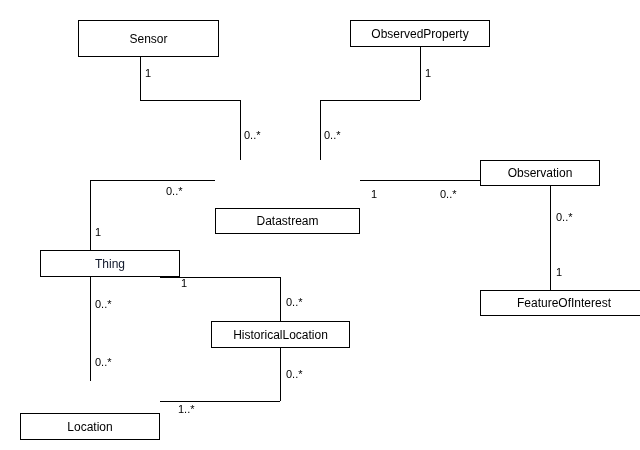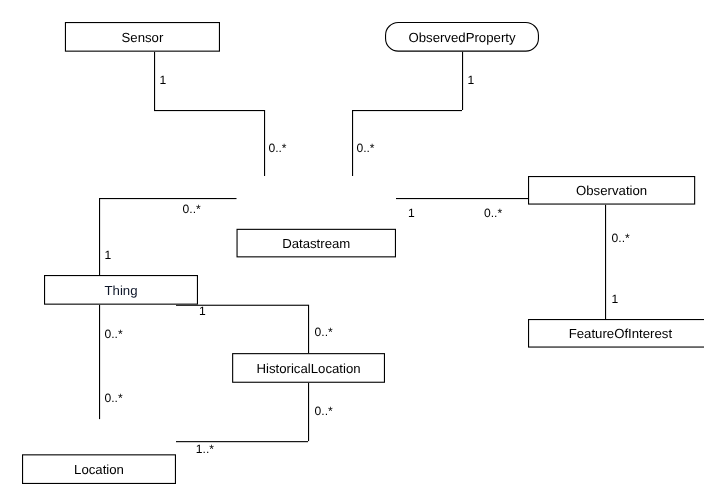--- a/index.html
+++ b/index.html
@@ -70,30 +70,30 @@
       <div class="edge-v" style="left: 550px; top: 186px; height: 104px; border-color: rgb(0, 0, 0);"></div>
       <div class="edge-h" style="left: 90px; top: 180px; width: 125px; border-color: rgb(0, 0, 0);"></div>
       <div class="edge-v" style="left: 90px; top: 180px; height: 70px; border-color: rgb(0, 0, 0);"></div>
       <div class="edge-v" style="left: 90px; top: 277px; height: 104px; border-color: rgb(0, 0, 0);"></div>
       <div class="edge-h" style="left: 160px; top: 277px; width: 120px; border-color: rgb(0, 0, 0);"></div>
       <div class="edge-v" style="left: 280px; top: 277px; height: 44px; border-color: rgb(0, 0, 0);"></div>
       <div class="edge-v" style="left: 280px; top: 348px; height: 53px; border-color: rgb(0, 0, 0);"></div>
       <div class="edge-h" style="left: 160px; top: 401px; width: 120px; border-color: rgb(0, 0, 0);"></div>
     </div>
   <div id="boxes-layer">
-      <div class="uml-box" style="left: 59px; top: 20px; width: 141px; height: 27px; border-color: rgb(0, 0, 0); color: rgb(0, 0, 0);">
+      <div class="uml-box" style="left: 78px; top: 20px; width: 141px; height: 37px; border-color: rgb(0, 0, 0); color: rgb(0, 0, 0);">
         <span>Sensor</span>
       </div>
-      <div class="uml-box" style="left: 350px; top: 20px; width: 140px; height: 27px; border-color: rgb(0, 0, 0); color: rgb(0, 0, 0); border-radius: 12px;">
+      <div class="uml-box" style="left: 350px; top: 20px; width: 140px; height: 27px; border-color: rgb(0, 0, 0); color: rgb(0, 0, 0);">
         <span>ObservedProperty</span>
       </div>
       <div class="uml-box" style="left: 215px; top: 160px; width: 145px; height: 26px; border-color: rgb(0, 0, 0); color: rgb(0, 0, 0); margin-top: 48px;">
         <span>Datastream</span>
       </div>
-      <div class="uml-box" style="left: 480px; top: 160px; width: 152px; height: 26px; border-color: rgb(0, 0, 0); color: rgb(0, 0, 0);">
+      <div class="uml-box" style="left: 480px; top: 160px; width: 120px; height: 26px; border-color: rgb(0, 0, 0); color: rgb(0, 0, 0);">
         <span>Observation</span>
       </div>
       <div class="uml-box" style="left: 480px; top: 290px; width: 168px; height: 26px; border-color: rgb(0, 0, 0); color: rgb(0, 0, 0);">
         <span>FeatureOfInterest</span>
       </div>
       <div class="uml-box" style="left: 20px; top: 250px; width: 140px; height: 27px; border-color: rgb(0, 0, 0); color: #0f172a; margin-left: 20px;">
         <span>Thing</span>
       </div>
       <div class="uml-box" style="left: 211px; top: 321px; width: 139px; height: 27px; border-color: rgb(0, 0, 0); color: rgb(0, 0, 0);">
         <span>HistoricalLocation</span>

